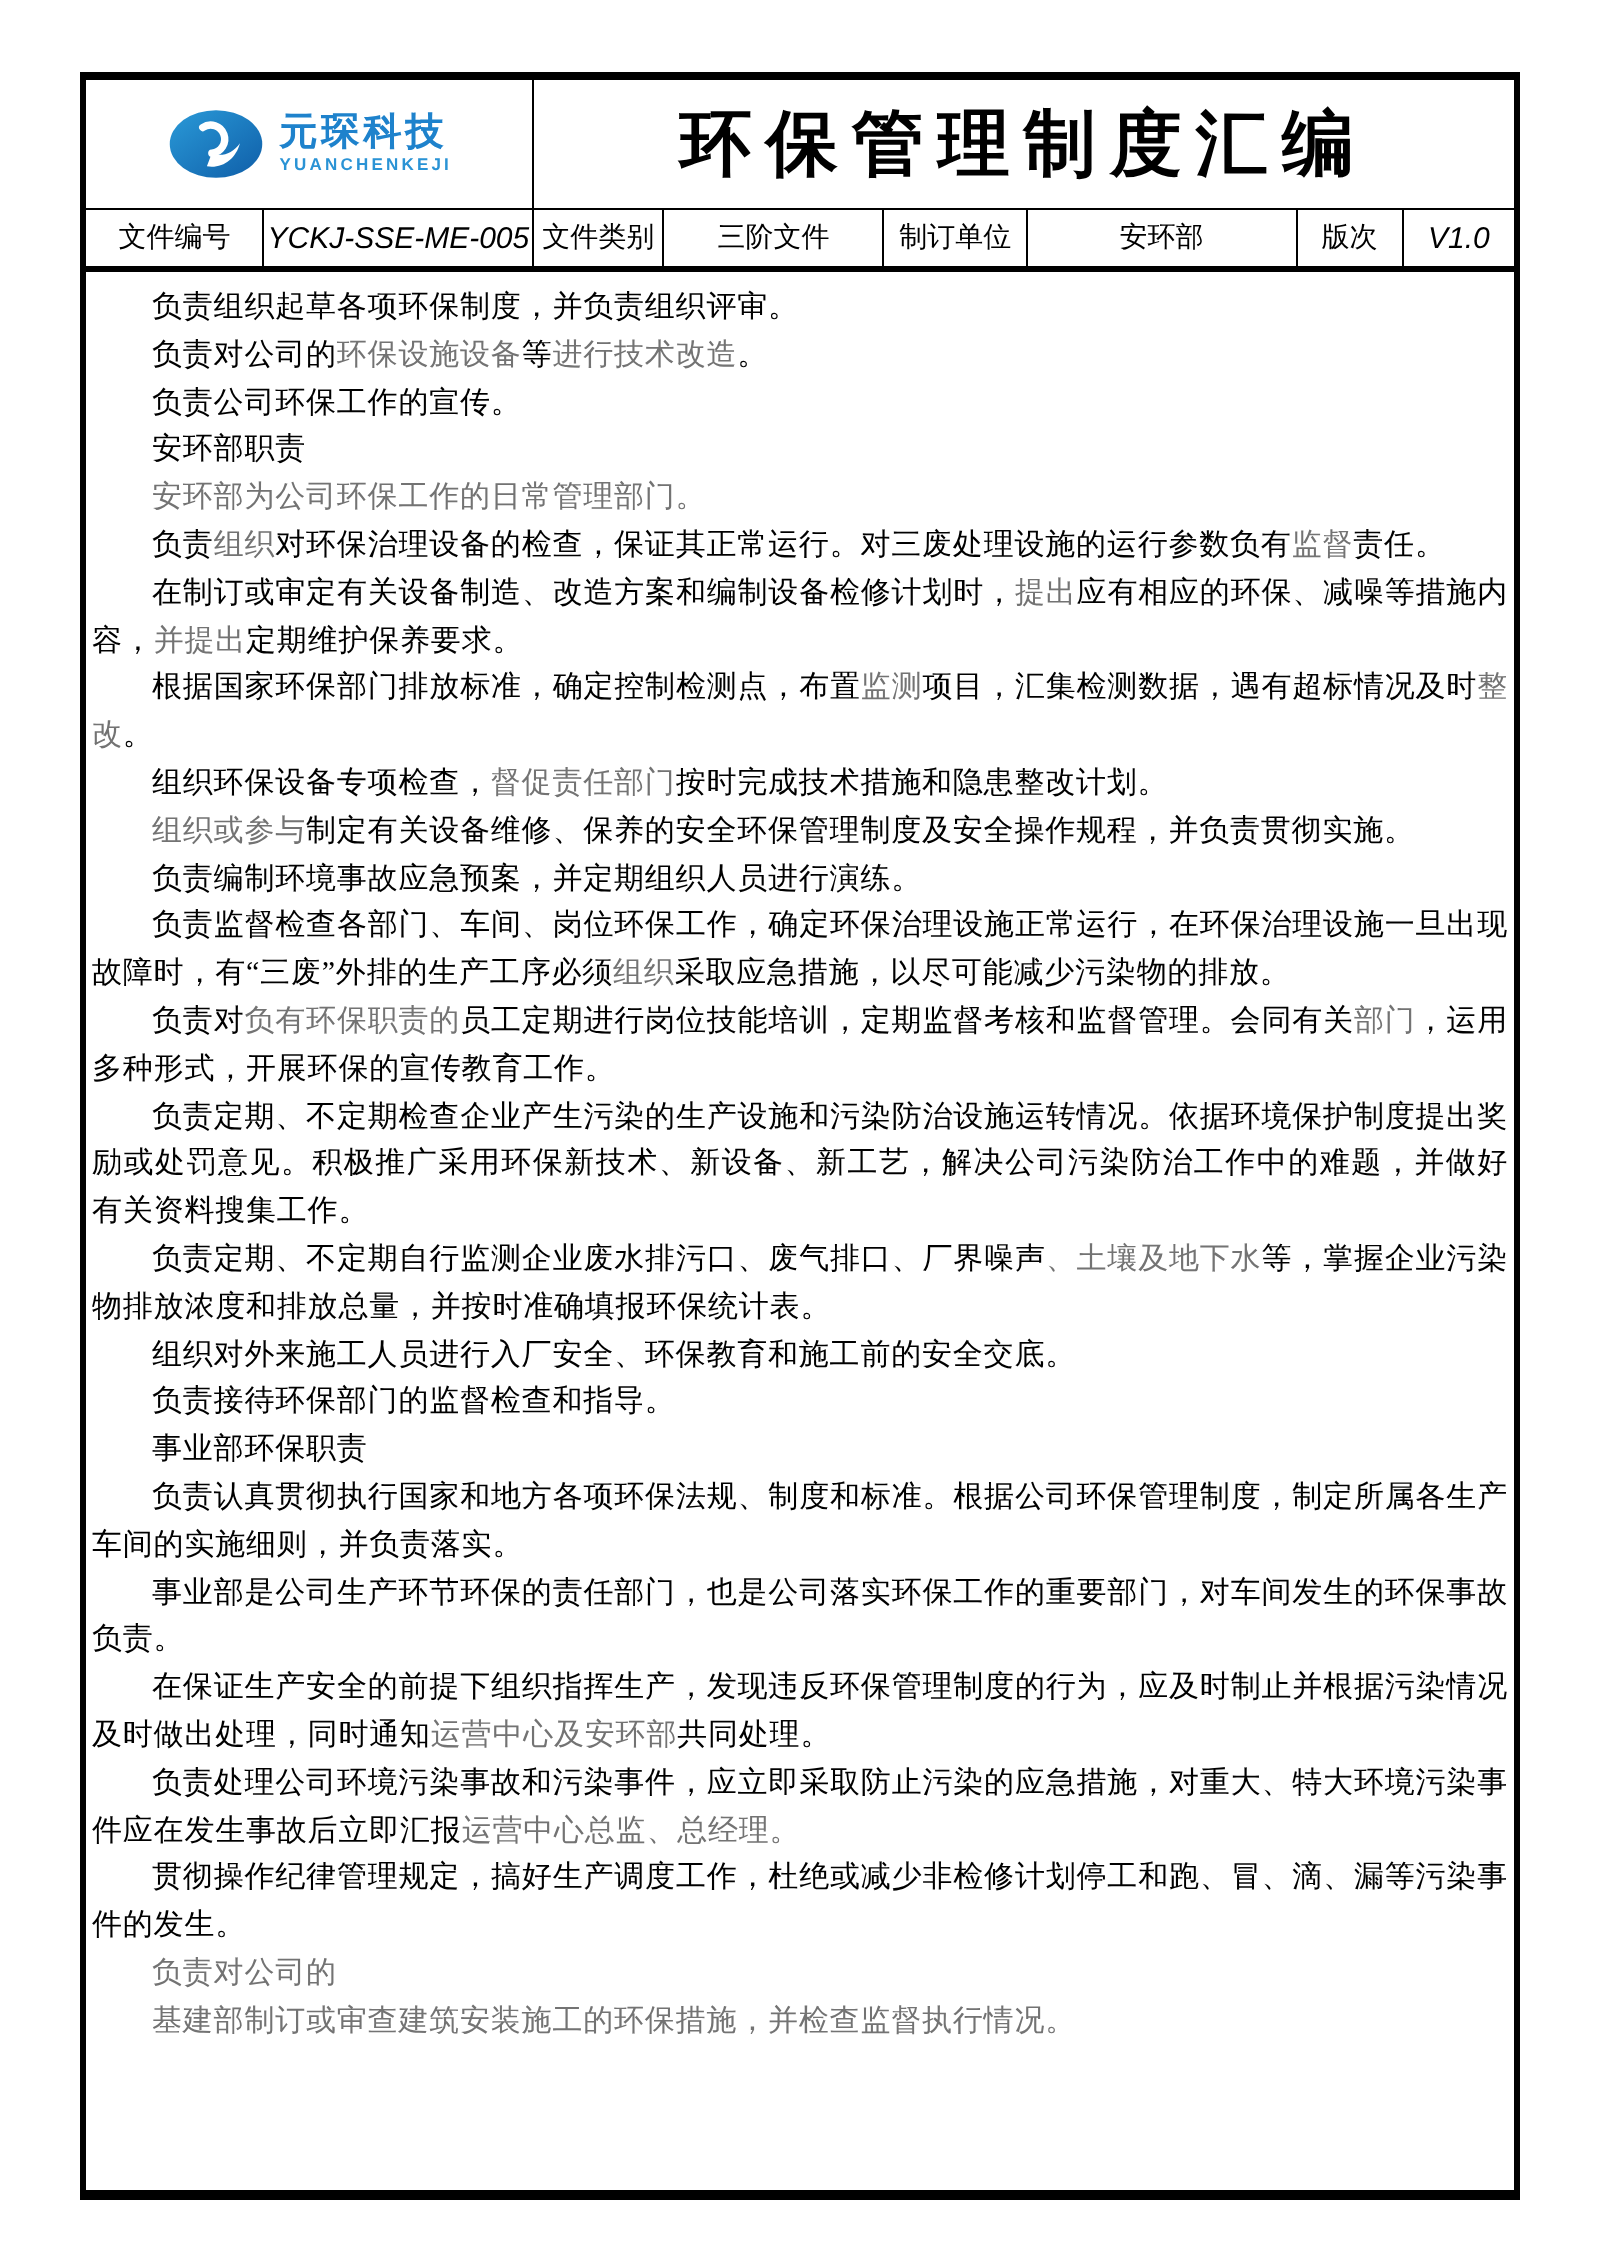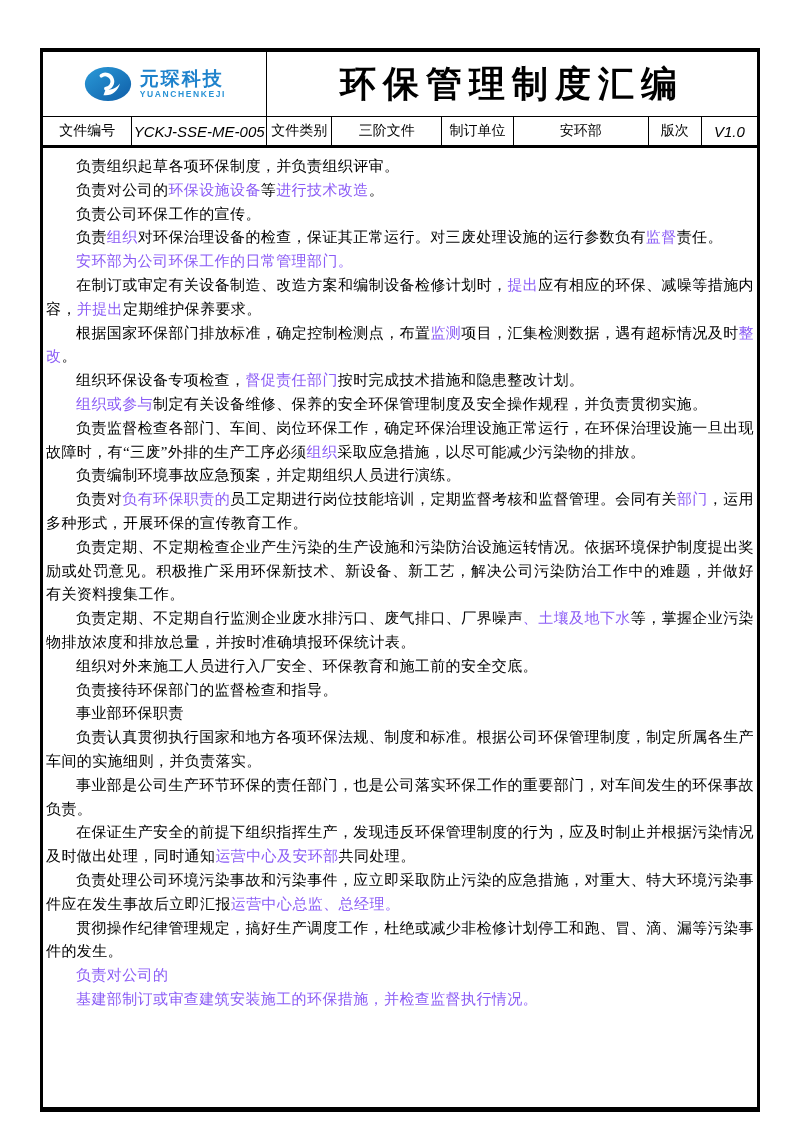--- a/index.html
+++ b/index.html
@@ -1,21 +1,21 @@
 <!DOCTYPE html>
 <html><head>
 <meta charset="utf-8">
 <style>
   html,body{margin:0;padding:0;}
   body{
     width:800px;height:1132px;background:#ffffff;position:relative;
     font-family:"Liberation Serif", serif;color:#000;
   }
   .doc{
-    position:absolute;left:40px;top:48px;width:714px;
+    position:absolute;left:40px;top:36px;width:714px;
     border-style:solid;border-color:#000;border-width:4px 3px 5px 3px;
     background:#fff;
   }
   .hrow1{display:flex;height:64px;border-bottom:1px solid #000;}
   .logo-cell{
     width:31.2%;border-right:1px solid #000;
     display:flex;align-items:center;justify-content:center;gap:7px;
   }
   .logo-text{display:flex;flex-direction:column;line-height:1;}
   .brand-cn{
@@ -38,21 +38,21 @@
   .mcell:last-child{border-right:none;}
   .mcell.lab{font-family:"Liberation Serif",serif;}
   .mcell.val-sans{font-family:"Liberation Sans",sans-serif;font-size:15px;font-style:italic;}
   .c1{width:12.5%;}.c2{width:18.9%;}.c3{width:9.1%;}.c4{width:15.4%;}
   .c5{width:10.0%;}.c6{width:18.9%;}.c7{width:7.4%;}.c8{width:7.8%;}
   .docbody{height:959px;padding:7px 3px 12px 3px;box-sizing:border-box;overflow:hidden;}
   .para{
     margin:0;font-size:15px;line-height:23.8px;text-align:justify;
     text-indent:2em;letter-spacing:0.4px;
   }
-  .blue{color:#8b5cf6;}
+  .blue{color:#737373;}
 </style>
 </head>
 <body>
 
 <div class="doc">
 
   <div class="hrow1">
     <div class="logo-cell">
       <span style="display:inline-flex;">
         <svg width="50" height="38" viewBox="0 0 60 46" aria-hidden="true">
@@ -83,28 +83,29 @@
     <div class="mcell lab c5">制订单位</div>
     <div class="mcell lab c6">安环部</div>
     <div class="mcell lab c7">版次</div>
     <div class="mcell val-sans c8">V1.0</div>
   </div>
 
   <div class="docbody">
       <p class="para"><span>负责组织起草各项环保制度，并负责组织评审。</span></p>
       <p class="para"><span>负责对公司的</span><span class="blue">环保设施设备</span><span>等</span><span class="blue">进行技术改造</span><span>。</span></p>
       <p class="para"><span>负责公司环保工作的宣传。</span></p>
+      <p class="para"><span>安环部职责</span></p>
+      <p class="para"><span class="blue">安环部为公司环保工作的日常管理部门。</span></p>
       <p class="para"><span>负责</span><span class="blue">组织</span><span>对环保治理设备的检查，保证其正常运行。对三废处理设施的运行参数负有</span><span class="blue">监督</span><span>责任。</span></p>
-      <p class="para"><span class="blue">安环部为公司环保工作的日常管理部门。</span></p>
       <p class="para"><span>在制订或审定有关设备制造、改造方案和编制设备检修计划时，</span><span class="blue">提出</span><span>应有相应的环保、减噪等措施内容，</span><span class="blue">并提出</span><span>定期维护保养要求。</span></p>
       <p class="para"><span>根据国家环保部门排放标准，确定控制检测点，布置</span><span class="blue">监测</span><span>项目，汇集检测数据，遇有超标情况及时</span><span class="blue">整改</span><span>。</span></p>
       <p class="para"><span>组织环保设备专项检查，</span><span class="blue">督促责任部门</span><span>按时完成技术措施和隐患整改计划。</span></p>
       <p class="para"><span class="blue">组织或参与</span><span>制定有关设备维修、保养的安全环保管理制度及安全操作规程，并负责贯彻实施。</span></p>
+      <p class="para"><span>负责编制环境事故应急预案，并定期组织人员进行演练。</span></p>
       <p class="para"><span>负责监督检查各部门、车间、岗位环保工作，确定环保治理设施正常运行，在环保治理设施一旦出现故障时，有“三废”外排的生产工序必须</span><span class="blue">组织</span><span>采取应急措施，以尽可能减少污染物的排放。</span></p>
-      <p class="para"><span>负责编制环境事故应急预案，并定期组织人员进行演练。</span></p>
       <p class="para"><span>负责对</span><span class="blue">负有环保职责的</span><span>员工定期进行岗位技能培训，定期监督考核和监督管理。会同有关</span><span class="blue">部门</span><span>，运用多种形式，开展环保的宣传教育工作。</span></p>
       <p class="para"><span>负责定期、不定期检查企业产生污染的生产设施和污染防治设施运转情况。依据环境保护制度提出奖励或处罚意见。积极推广采用环保新技术、新设备、新工艺，解决公司污染防治工作中的难题，并做好有关资料搜集工作。</span></p>
       <p class="para"><span>负责定期、不定期自行监测企业废水排污口、废气排口、厂界噪声</span><span class="blue">、土壤及地下水</span><span>等，掌握企业污染物排放浓度和排放总量，并按时准确填报环保统计表。</span></p>
       <p class="para"><span>组织对外来施工人员进行入厂安全、环保教育和施工前的安全交底。</span></p>
       <p class="para"><span>负责接待环保部门的监督检查和指导。</span></p>
       <p class="para"><span>事业部环保职责</span></p>
       <p class="para"><span>负责认真贯彻执行国家和地方各项环保法规、制度和标准。根据公司环保管理制度，制定所属各生产车间的实施细则，并负责落实。</span></p>
       <p class="para"><span>事业部是公司生产环节环保的责任部门，也是公司落实环保工作的重要部门，对车间发生的环保事故负责。</span></p>
       <p class="para"><span>在保证生产安全的前提下组织指挥生产，发现违反环保管理制度的行为，应及时制止并根据污染情况及时做出处理，同时通知</span><span class="blue">运营中心及安环部</span><span>共同处理。</span></p>
       <p class="para"><span>负责处理公司环境污染事故和污染事件，应立即采取防止污染的应急措施，对重大、特大环境污染事件应在发生事故后立即汇报</span><span class="blue">运营中心总监、总经理。</span></p>

